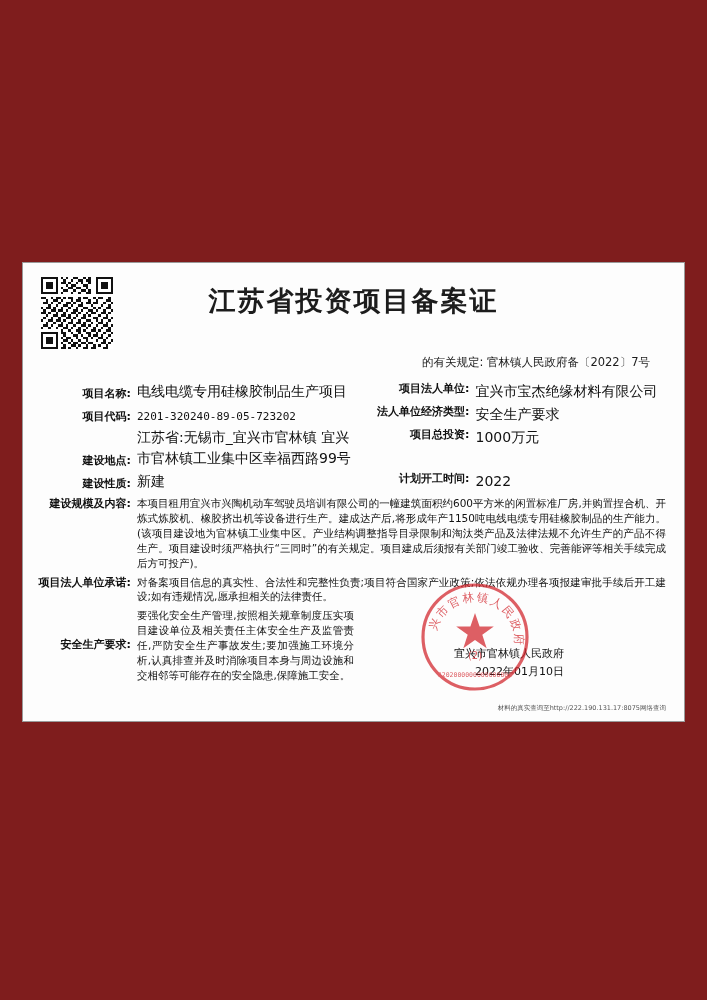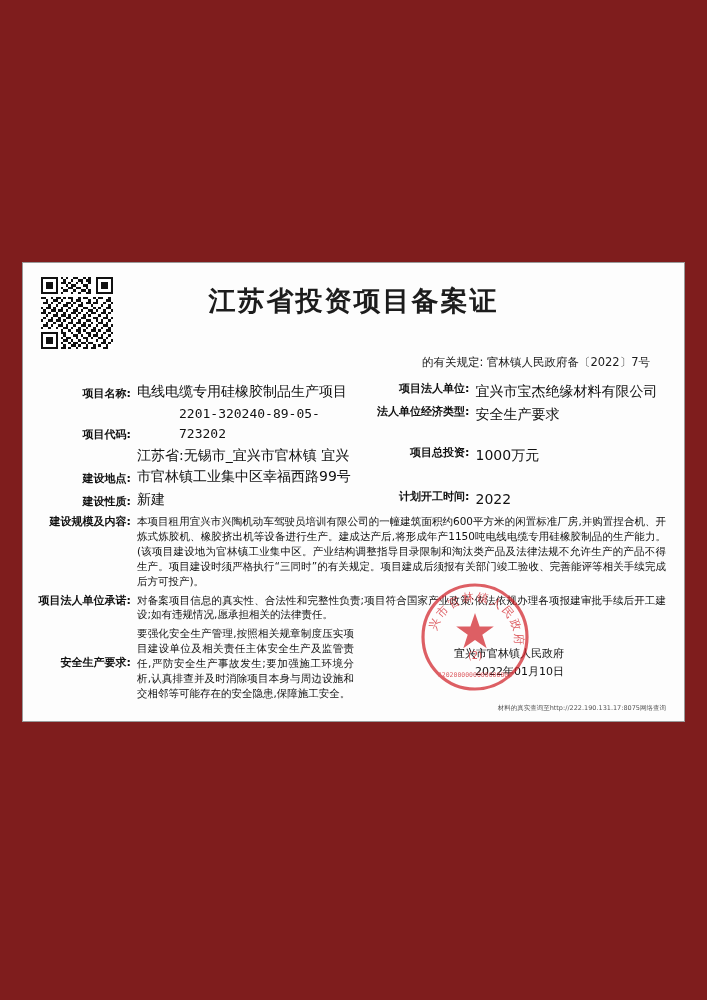--- a/index.html
+++ b/index.html
@@ -95,22 +95,21 @@
   .lbl-w2 { width: 110px; }
   .val {
     font-size: 14px;
     color: #111;
     font-family: "DejaVu Sans", sans-serif;
     line-height: 1.5;
     flex: 1 1 auto;
   }
   .val-mono {
     font-family: "DejaVu Sans Mono", monospace;
-    font-size: 13px;
-    margin-left: 42px;
+    font-size: 11px;
   }
 
   
   .wrow {
     display: flex;
     padding-left: 10px;
     padding-right: 18px;
     margin-top: 4px;
   }
   .wrow .lbl { width: 98px; }

